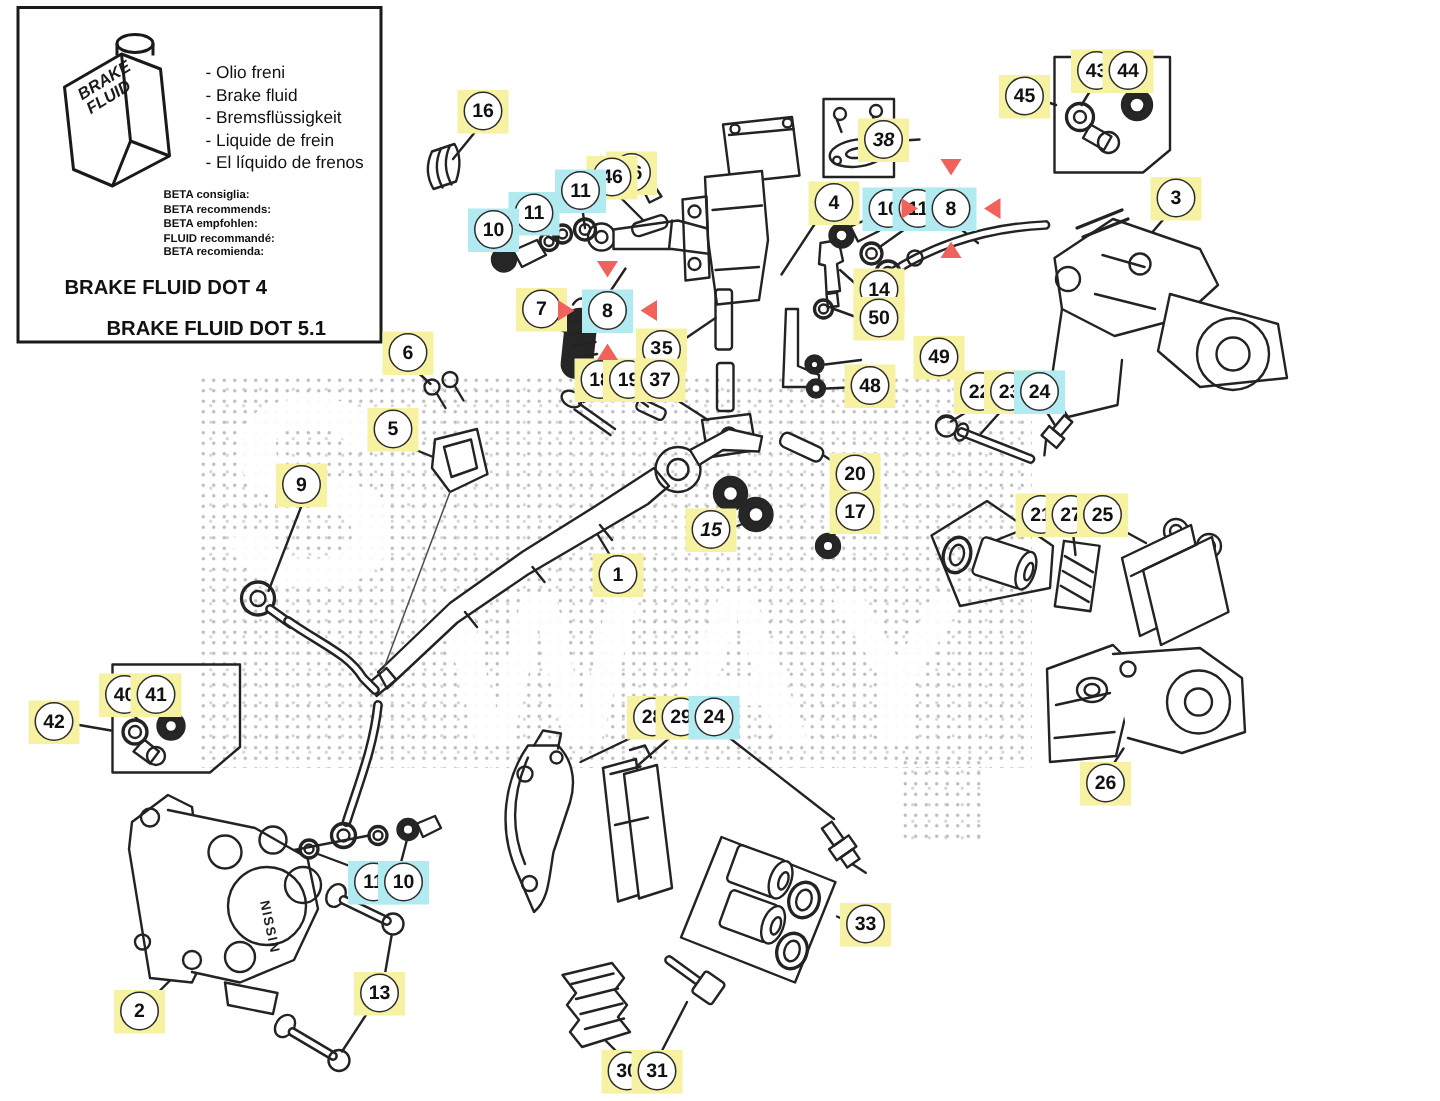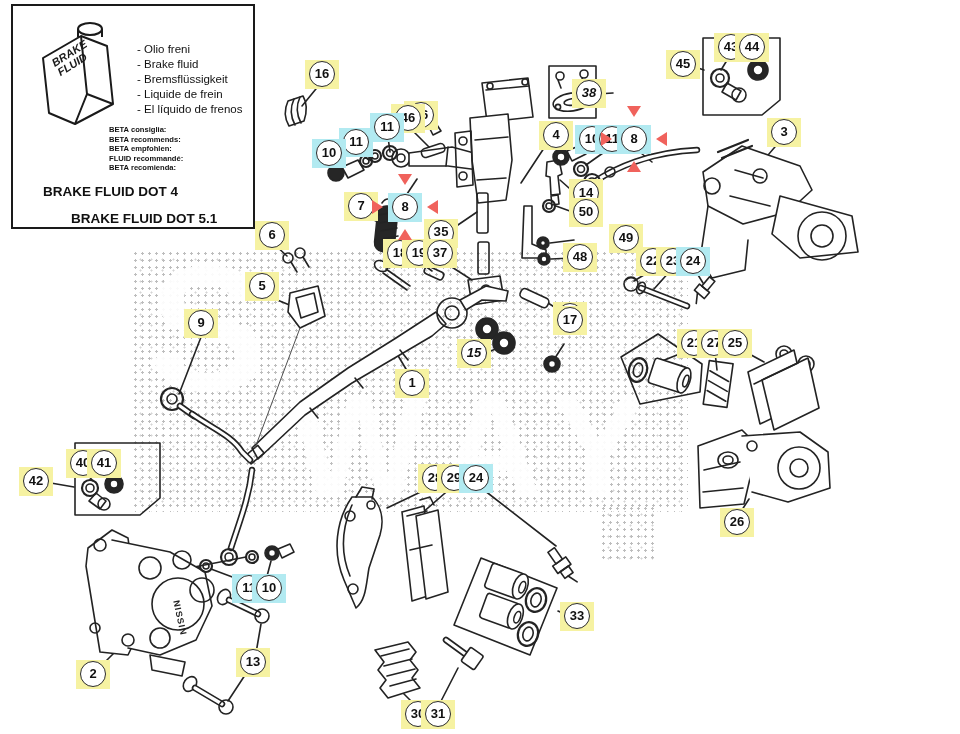--- a/index.html
+++ b/index.html
@@ -557,21 +557,21 @@
       </div>
       <div class="callout" style="left: 249px; top: 273px;">
         <span class="ring">5</span>
       </div>
       <div class="callout" style="left: 557px; top: 303px;">
         <span class="ring">20</span>
       </div>
       <div class="callout" style="left: 188px; top: 310px;">
         <span class="ring">9</span>
       </div>
-      <div class="callout" style="left: 557px; top: 307px;">
+      <div class="callout" style="left: 557px; top: 328px;">
         <span class="ring">17</span>
       </div>
       <div class="callout" style="left: 681px; top: 330px;">
         <span class="ring">21</span>
       </div>
       <div class="callout" style="left: 701px; top: 330px;">
         <span class="ring">27</span>
       </div>
       <div class="callout" style="left: 722px; top: 330px;">
         <span class="ring">25</span>

